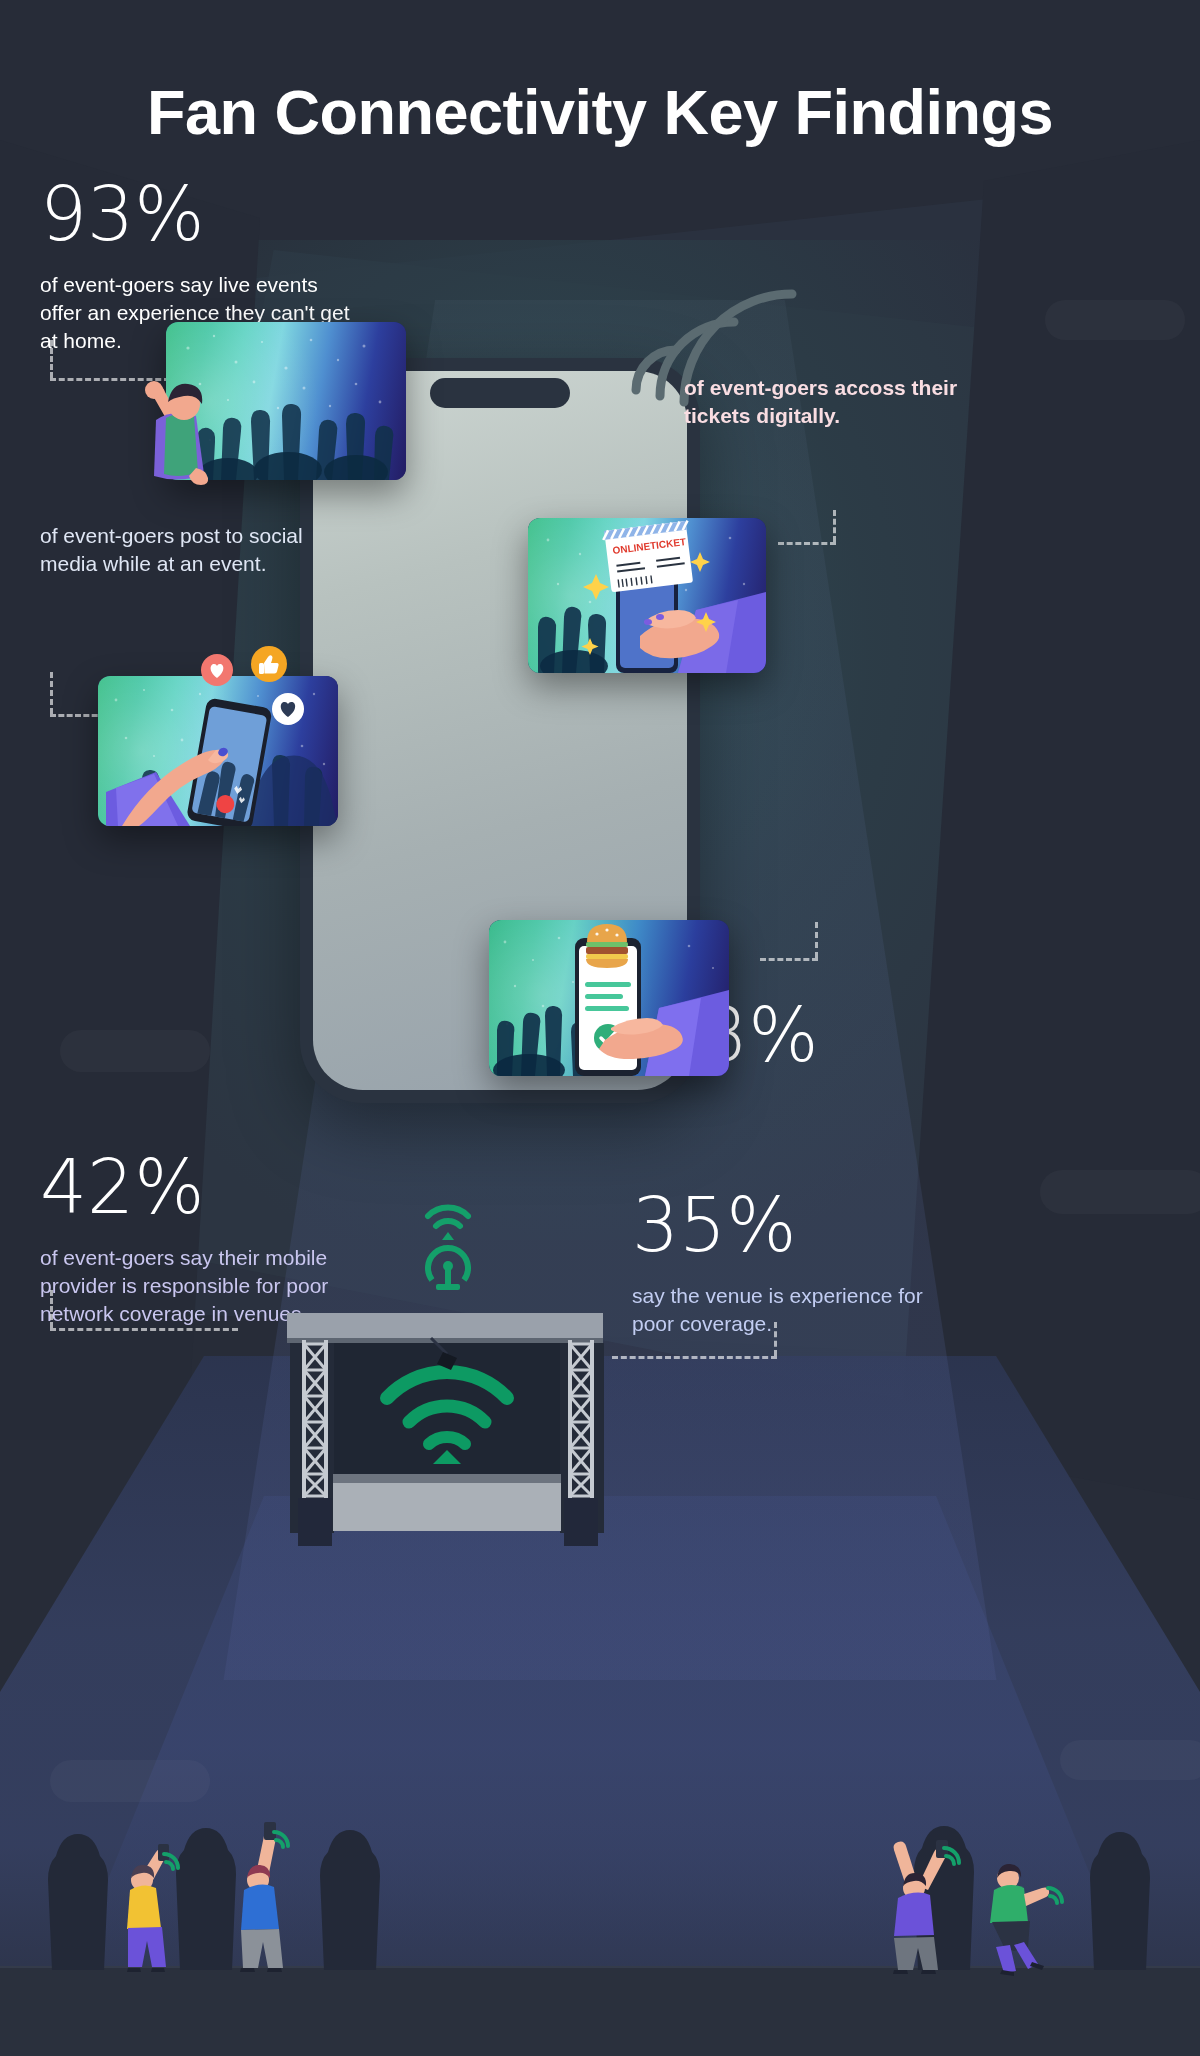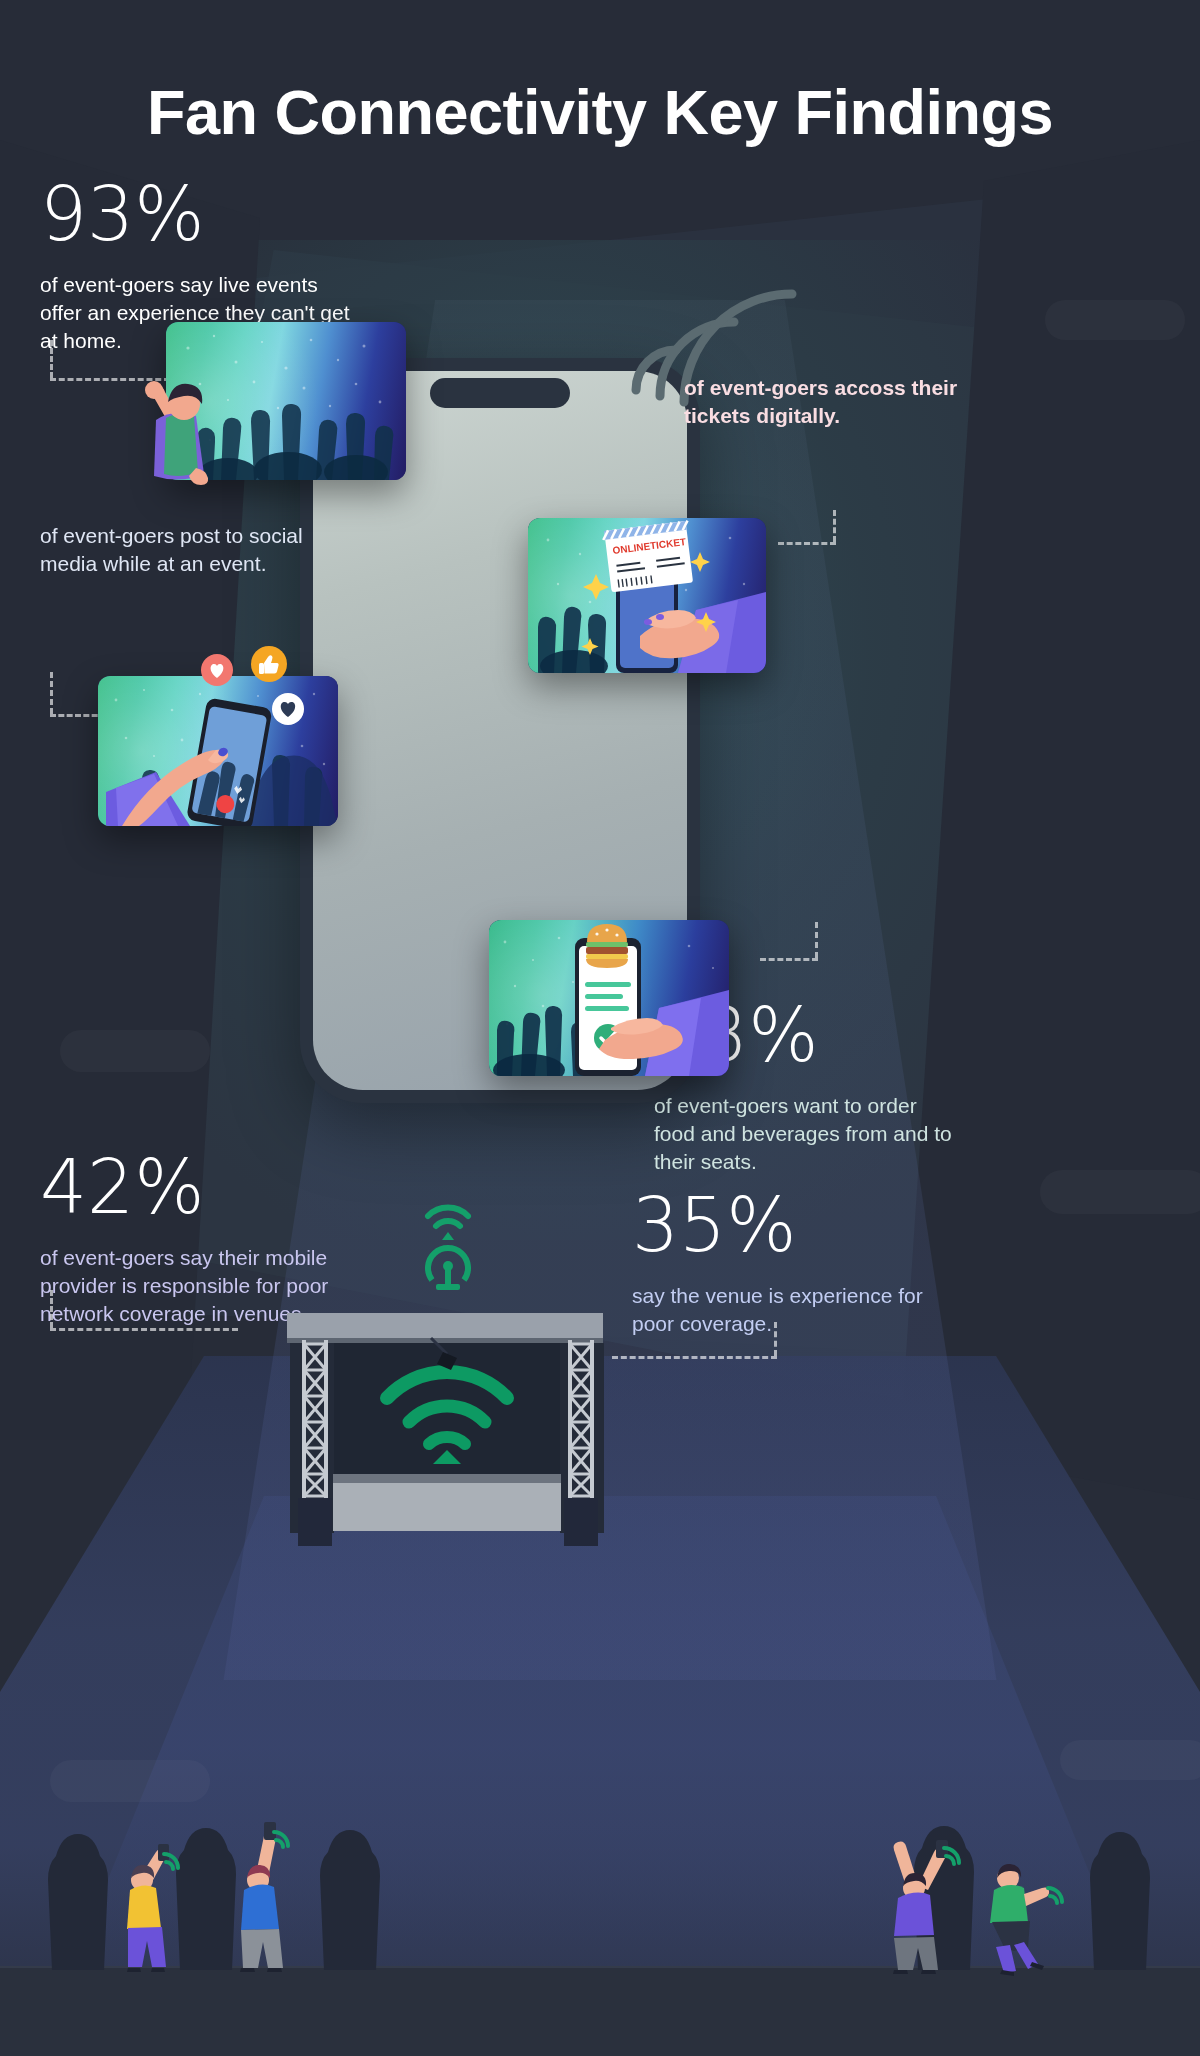--- a/index.html
+++ b/index.html
@@ -397,21 +397,20 @@
   <path d="M17 25 C8 18.5 10 11 14 11 C16.4 11 17 13 17 13 C17 13 17.6 11 20 11 C24 11 26 18.5 17 25z" fill="#ffffff"></path>
 </svg>
 <svg style="position:absolute; left:250px; top:645px; width:38px; height:38px;" viewBox="0 0 38 38">
   <circle cx="19" cy="19" r="18" fill="#f5a623"></circle>
   <path d="M14 18 l4 -6 q2 -3 4 -1 q1 1 0 4 l-1 3 h6 q2 0 1.5 2.5 l-1.5 6 q-.5 2 -2.5 2 h-10z" fill="#ffffff"></path>
   <rect x="9" y="18" width="5" height="11" rx="1.5" fill="#ffffff"></rect>
 </svg>
 
 <div class="stat" style="left:654px; top:1000px; width:300px;">
   <div class="num">73%</div>
-  <div class="desc" style="color:#cfe3e0;">of event-goers want to order food and beverages from and to their seats.</div>
 </div>
 <div class="dash" style="left:760px; top:922px; width:58px; height:44px;">
   <div class="v" style="right:0; top:0; height:36px;"></div>
   <div class="h" style="left:0; top:36px; width:58px;"></div>
 </div>
 
 <div class="card" style="left:489px; top:920px; width:240px; height:156px;">
   <div class="card-bg" style="background:
          radial-gradient(circle at 22% 48%, rgba(255,255,255,.20) 0%, rgba(255,255,255,.10) 24%, rgba(255,255,255,.04) 40%, rgba(255,255,255,0) 55%),
          linear-gradient(100deg,#36b98a 0%, #46c5a4 18%, #60cfc2 32%, #3f8bc8 56%, #2b3e9d 78%, #221a60 100%);"></div>

